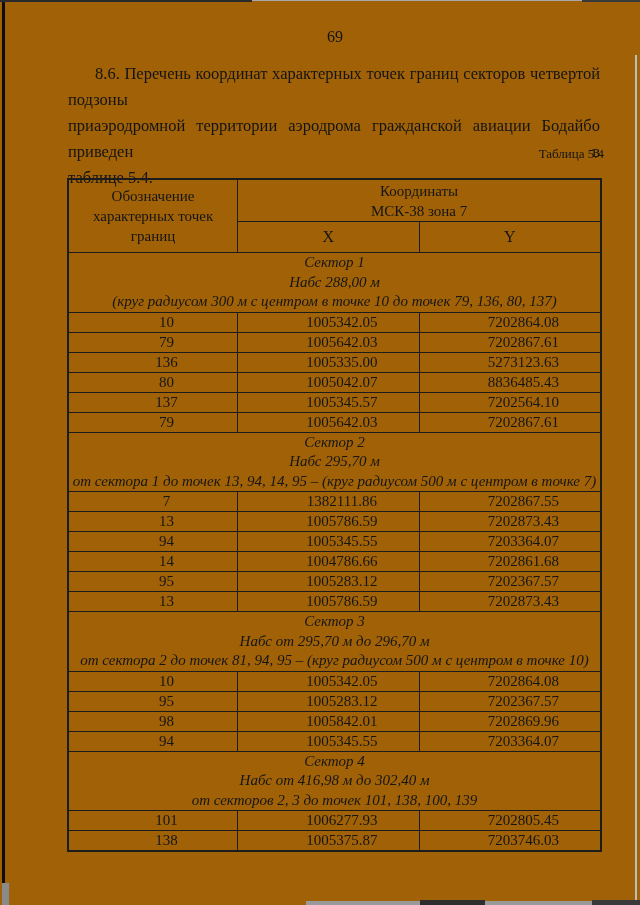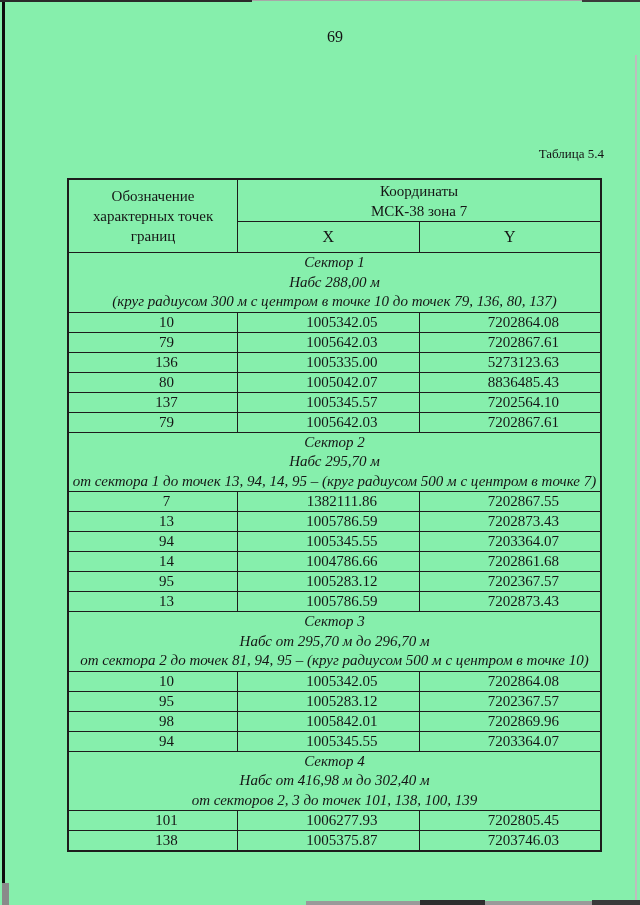--- a/index.html
+++ b/index.html
@@ -1,19 +1,19 @@
 <!DOCTYPE html>
 <html><head>
 <meta charset="utf-8">
 <style>
   html,body{margin:0;padding:0;}
   .page{
     position:relative;
     width:640px;height:905px;
-    background:#86efac;
+    background:#a16207;
     font-family:"Liberation Serif", serif;
     color:#141414;
     overflow:hidden;
   }
   
   .edge-left{position:absolute;left:2px;top:0;width:3px;height:905px;background:#0d0d0d;}
   .edge-left-foot{position:absolute;left:2px;bottom:0;width:7px;height:22px;background:#8a8a8a;}
   .edge-top-dark{position:absolute;left:0;top:0;width:252px;height:2px;background:#2a2a2a;}
   .edge-top-light{position:absolute;left:252px;top:0;width:330px;height:1px;background:#a8a8a8;}
   .edge-top-right{position:absolute;left:582px;top:0;width:58px;height:2px;background:#3a3a3a;}
@@ -67,20 +67,25 @@
   <div class="edge-top-dark"></div>
   <div class="edge-top-light"></div>
   <div class="edge-top-right"></div>
   <div class="edge-right"></div>
   <div class="edge-bottom-gray"></div>
   <div class="edge-bottom-dark1"></div>
   <div class="edge-bottom-dark2"></div>
 
   <div class="page-number">69</div>
 
+  <div class="paragraph">
+    <div class="para-line first">8.6. Перечень координат характерных точек границ секторов четвертой подзоны</div>
+    <div class="para-line">приаэродромной территории аэродрома гражданской авиации Бодайбо приведен в</div>
+    <div class="para-line last">таблице 5.4.</div>
+  </div>
 
   <div class="table-caption">Таблица 5.4</div>
 
   <table class="coords">
     <thead>
       <tr>
         <td class="hdr-col1" rowspan="2">Обозначение характерных точек границ</td>
         <td class="hdr-coords" colspan="2">
           <div>Координаты</div>
           <div>МСК-38 зона 7</div>

